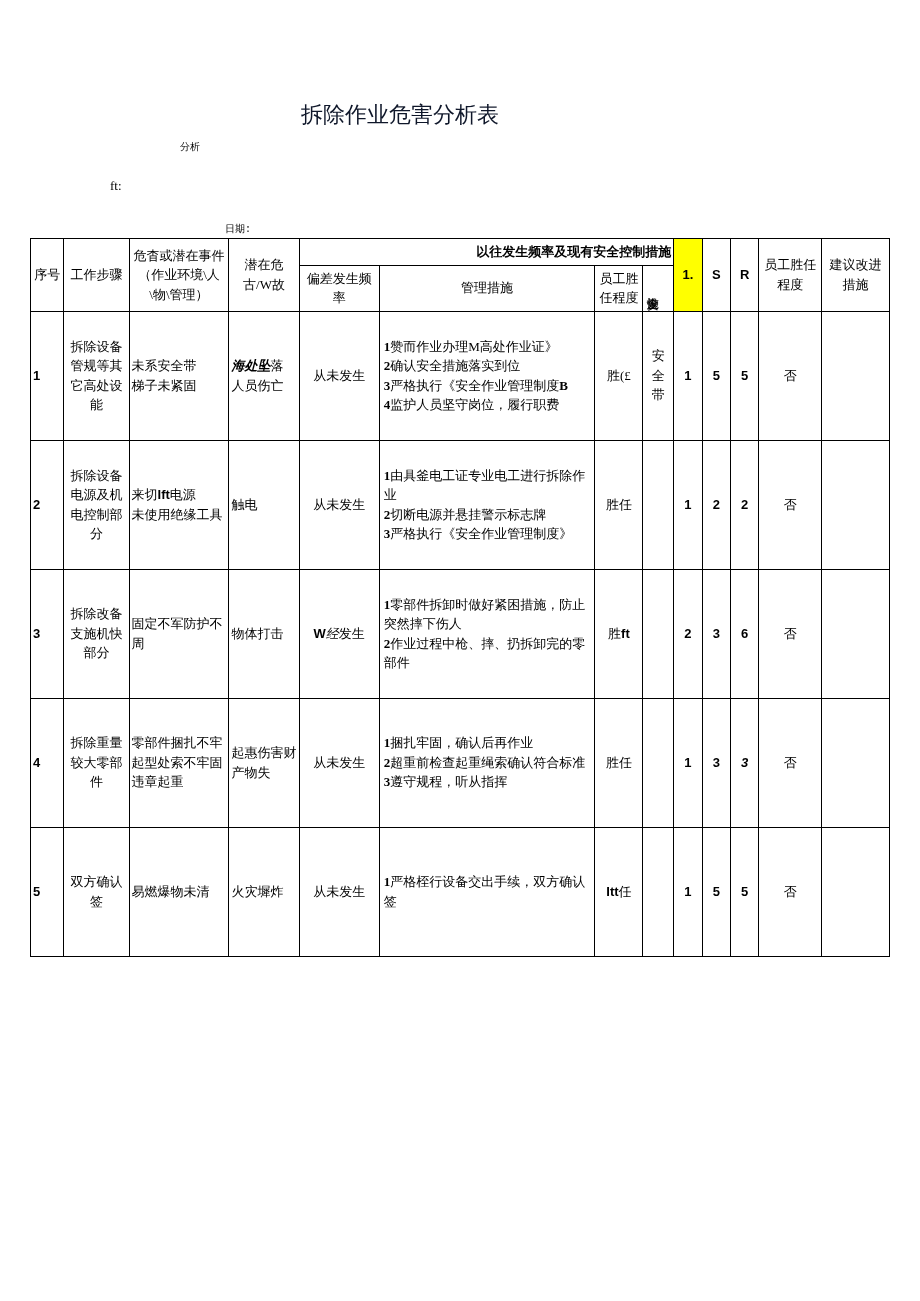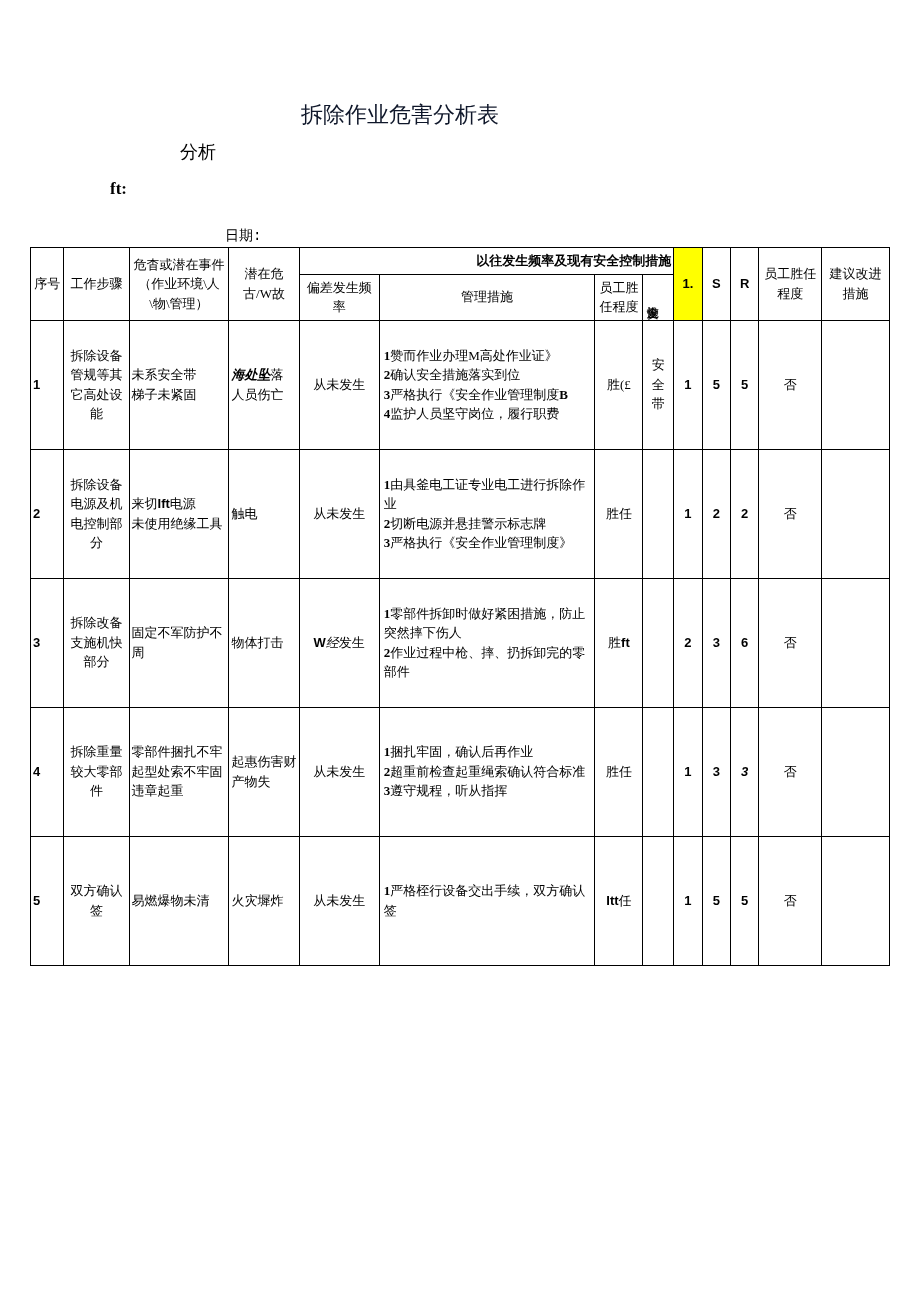--- a/index.html
+++ b/index.html
@@ -13,32 +13,31 @@
   .title {
     text-align: center;
     color: #0f172a;
     font-size: 22px;
     font-weight: normal;
     margin: 60px 0 10px 170px;
     width: 400px;
   }
   .analysis-label {
     margin-left: 150px;
-    font-size: 18px;
+    font-size: 10px;
     margin-top: 10px;
   }
   .ft-label {
     margin-left: 80px;
-    font-size: 17px;
-    margin-top: 15px;
-    font-weight: bold;
+    font-size: 13px;
+    margin-top: 24px;
   }
   .date-label {
     margin-left: 195px;
-    font-size: 14px;
+    font-size: 10px;
     margin-top: 28px;
     margin-bottom: 0;
     font-family: Liberation Mono, monospace;
   }
   table {
     border-collapse: collapse;
     width: 100%;
     margin-top: 2px;
   }
   th, td {

